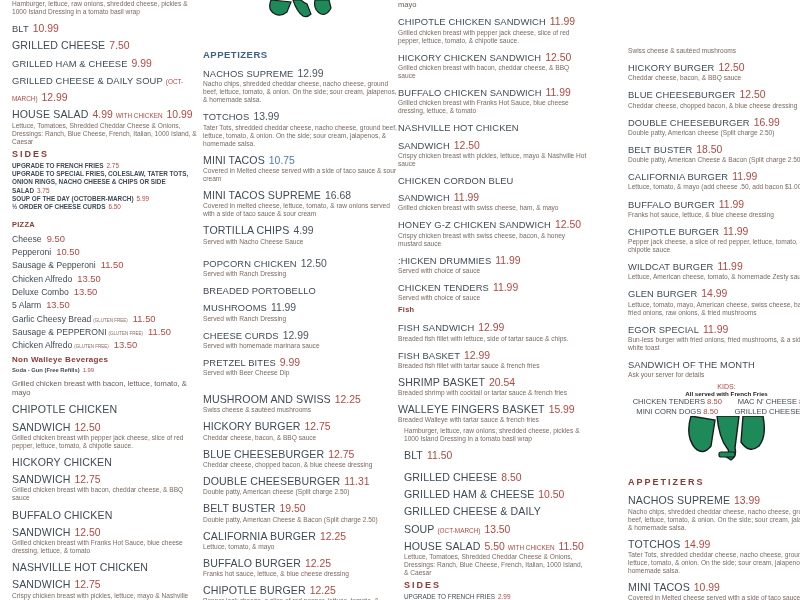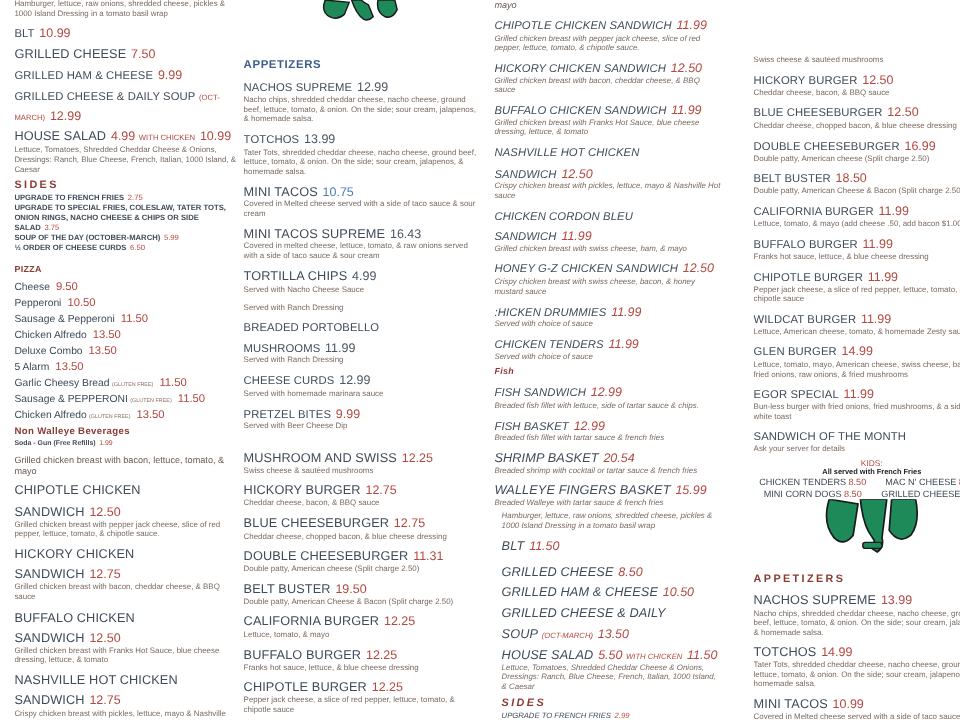--- a/index.html
+++ b/index.html
@@ -1,21 +1,21 @@
 <!DOCTYPE html>
 <html><head>
 <meta charset="utf-8">
 <style>
   * { box-sizing: border-box; margin: 0; padding: 0; }
   html, body { width: 800px; height: 600px; overflow: hidden; background: #ffffff; }
   body { position: relative; font-family: "Liberation Sans", sans-serif; color: #4a5560; }
   .col { position: absolute; top: 0; height: 600px; overflow: hidden; }
   .c1 { left: 12px; width: 188px; }
   .c2 { left: 203px; width: 198px; }
-  .c3 { left: 412px; width: 190px; font-style: italic; }
+  .c3 { left: 398px; width: 190px; }
   .c4 { left: 628px; width: 197px; margin-top: 47px; }
   .item { margin: 0; line-height: 1.08; }
   .name { font-size: 9.4px; color: #3f4b57; letter-spacing: 0.1px; text-transform: uppercase; }
   .name.big { font-size: 10.6px; }
   .price { font-size: 10.4px; color: #b2483f; margin-left: 4px; }
   .price.blue { color: #4a7db3; }
   .note { font-size: 6.4px; color: #b2483f; text-transform: uppercase; margin-left: 3px; }
   .desc { font-size: 6.6px; color: #7a6a60; line-height: 1.22; margin-bottom: 2px; }
   .sec { font-weight: bold; color: #8a3a32; letter-spacing: 2px; font-size: 9px; margin: 3px 0 3px; }
   .sec.blue { color: #3d5f8c; letter-spacing: 0.5px; font-size: 9.5px; }
@@ -91,25 +91,26 @@
   </svg>
   <div style="height:28px"></div>
   <div class="sec blue">APPETIZERS</div>
   <div>
     <div class="item"><span class="name">Nachos Supreme</span><span class="price blue" style="color:#4a5560">12.99</span></div>
     <div class="desc">Nacho chips, shredded cheddar cheese, nacho cheese, ground beef, lettuce, tomato, &amp; onion. On the side; sour cream, jalapenos, &amp; homemade salsa.</div>
     <div class="item"><span class="name">totchos</span><span class="price" style="color:#4a5560">13.99</span></div>
     <div class="desc">Tater Tots, shredded cheddar cheese, nacho cheese, ground beef, lettuce, tomato, &amp; onion. On the side; sour cream, jalapenos, &amp; homemade salsa.</div>
     <div class="item"><span class="name big">MINI TACOS</span><span class="price blue">10.75</span></div>
     <div class="desc">Covered in Melted cheese served with a side of taco sauce &amp; sour cream</div>
-    <div class="item"><span class="name big">MINI TACOS SUPREME</span><span class="price" style="color:#4a5560">16.43</span></div>
+    <div class="item"><span class="name big">MINI TACOS SUPREME</span><span class="price" style="color:#4a5560">16.68</span></div>
     <div class="desc">Covered in melted cheese, lettuce, tomato, &amp; raw onions served with a side of taco sauce &amp; sour cream</div>
     <div class="item"><span class="name big">tORTILLA CHIPS</span><span class="price" style="color:#4a5560">4.99</span></div>
     <div class="desc">Served with Nacho Cheese Sauce</div>
     <div class="gap"></div>
+    <div class="item"><span class="name">Popcorn chicken</span><span class="price" style="color:#4a5560">12.50</span></div>
     <div class="desc">Served with Ranch Dressing</div>
     <div class="item"><span class="name">Breaded Portobello Mushrooms</span><span class="price" style="color:#4a5560">11.99</span></div>
     <div class="desc">Served with Ranch Dressing</div>
     <div class="item"><span class="name">Cheese Curds</span><span class="price" style="color:#4a5560">12.99</span></div>
     <div class="desc">Served with homemade marinara sauce</div>
     <div class="item"><span class="name">Pretzel Bites</span><span class="price">9.99</span></div>
     <div class="desc">Served with Beer Cheese Dip</div>
   </div>
   <div style="height:10px"></div>
   <div>

